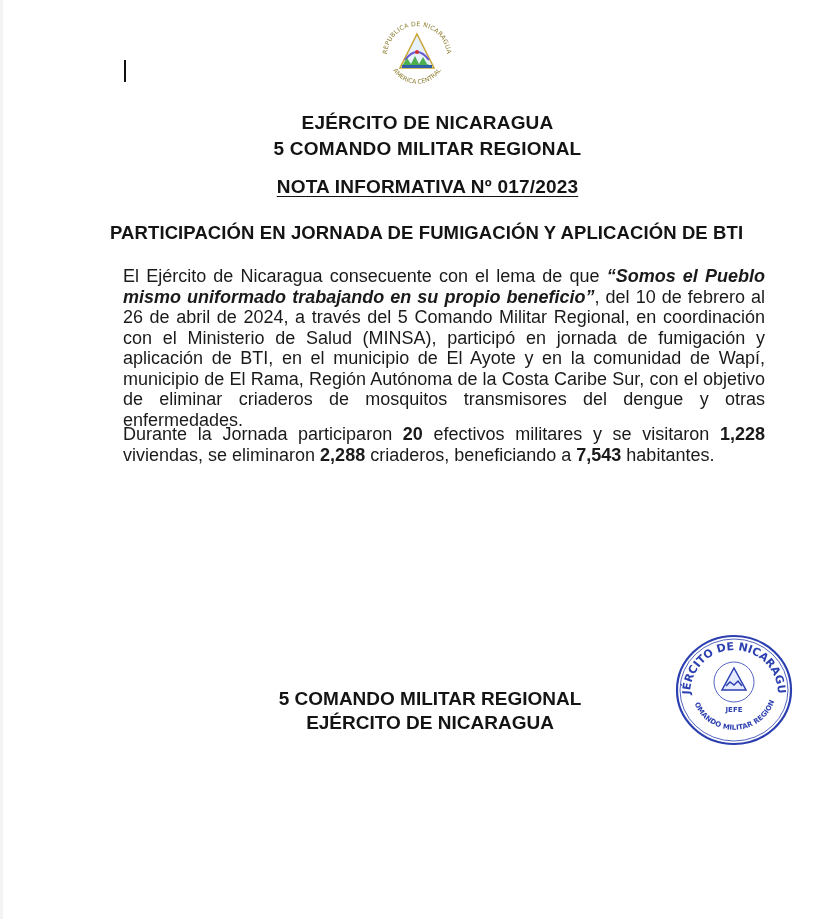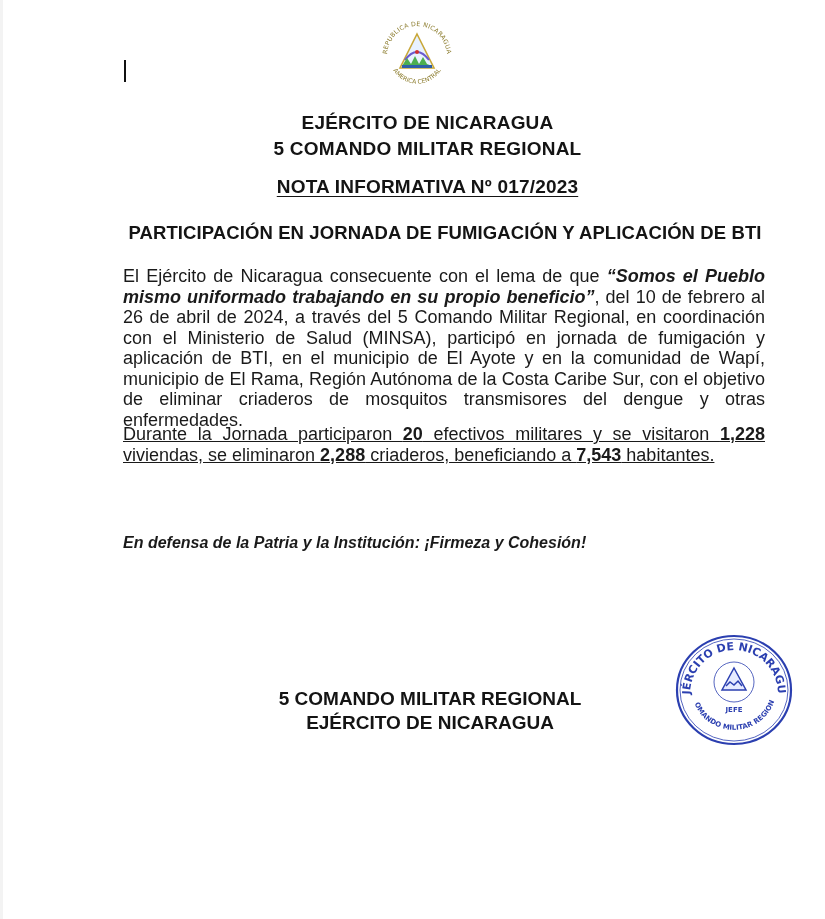--- a/index.html
+++ b/index.html
@@ -13,26 +13,26 @@
   .emblem { position: absolute; left: 377px; top: 16px; width: 80px; height: 76px; }
   .cursor { position: absolute; left: 124px; top: 60px; width: 2px; height: 22px; background: #111; }
 
   .hdr { position: absolute; left: 0; width: 855px; text-align: center; font-weight: bold;
          font-size: 19px; letter-spacing: 0.2px; color: #141414; }
   .hdr1 { top: 112px; }
   .hdr2 { top: 138px; }
   .nota { top: 176px; text-decoration: underline; text-underline-offset: 3px; }
 
   .subject { position: absolute; left: 110px; top: 222px; width: 670px; font-weight: bold;
-             font-size: 18.5px; color: #141414; white-space: nowrap; letter-spacing: 0.1px; text-align: center; }
+             font-size: 18.5px; color: #141414; white-space: nowrap; letter-spacing: 0.1px; }
 
   .para { position: absolute; left: 123px; width: 642px; font-size: 18px; line-height: 20.5px;
           color: #1a1a1a; text-align: justify; }
   .p1 { top: 266px; }
-  .p2 { top: 424px; text-decoration: underline; }
+  .p2 { top: 424px; }
   .p3 { top: 488px; }
   .p4 { top: 533px; font-style: italic; font-weight: bold; font-size: 16px; }
   .p5 { top: 578px; }
   .b { font-weight: bold; }
   .bi { font-weight: bold; font-style: italic; }
 
   .sig { position: absolute; left: 0; width: 860px; text-align: center; font-weight: bold;
          font-size: 19px; color: #141414; }
   .sig1 { top: 688px; }
   .sig2 { top: 712px; }
@@ -69,21 +69,20 @@
   <div class="hdr hdr2">5 COMANDO MILITAR REGIONAL</div>
   <div class="hdr nota">NOTA INFORMATIVA Nº 017/2023</div>
 
   <div class="subject">PARTICIPACIÓN EN JORNADA DE FUMIGACIÓN Y APLICACIÓN DE BTI</div>
 
   <div class="para p1"><span>El Ejército de Nicaragua consecuente con el lema de que </span><span class="bi">“Somos el Pueblo mismo uniformado trabajando en su propio beneficio”</span><span>, del 10 de febrero al 26 de abril de 2024, a través del 5 Comando Militar Regional, en coordinación con el Ministerio de Salud (MINSA), participó en jornada de fumigación y aplicación de BTI, en el municipio de El Ayote y en la comunidad de Wapí, municipio de El Rama, Región Autónoma de la Costa Caribe Sur, con el objetivo de eliminar criaderos de mosquitos transmisores del dengue y otras enfermedades.</span></div>
 
   <div class="para p2"><span>Durante la Jornada participaron </span><span class="b">20</span><span> efectivos militares y se visitaron </span><span class="b">1,228</span><span> viviendas, se eliminaron </span><span class="b">2,288</span><span> criaderos, beneficiando a </span><span class="b">7,543</span><span> habitantes.</span></div>
 
 
-  <div class="para p4">En defensa de la Patria y la Institución: ¡Firmeza y Cohesión!</div>
 
 
   <div class="sig sig1">5 COMANDO MILITAR REGIONAL</div>
   <div class="sig sig2">EJÉRCITO DE NICARAGUA</div>
 
   <svg class="stamp" viewBox="0 0 124 116">
     <defs>
       <path id="stTop" d="M 18 62 A 44 44 0 0 1 106 62"></path>
       <path id="stBot" d="M 22 70 A 42 40 0 0 0 102 70"></path>
     </defs>

